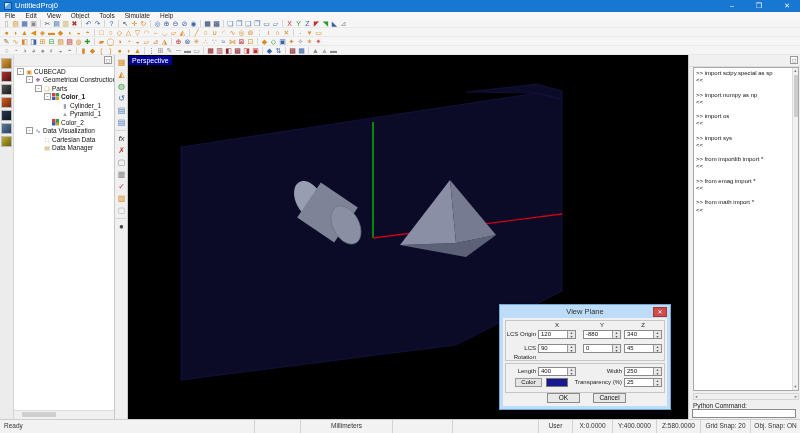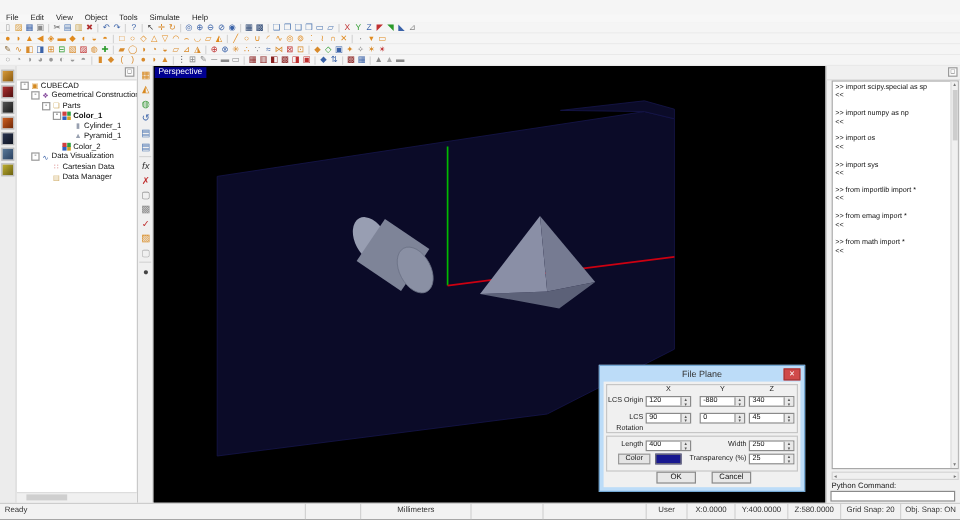--- a/index.html
+++ b/index.html
@@ -96,20 +96,29 @@
   .dbtn{position:absolute;height:9px;background:#e4e4e4;border:1px solid #999;box-sizing:border-box;
         font-size:6px;line-height:7px;text-align:center;color:#111;}
   .dbtn.big{height:10px;font-size:6.5px;line-height:8px;background:#e8e8e8;border:1px solid #8a8a8a;}
   .swatch{position:absolute;width:22px;height:9px;border:1px solid #777;box-sizing:border-box;}
 </style>
 </head>
 <body>
 
 <div id="app">
 
+  <div class="titlebar">
+    <div class="appicon"></div>
+    <span class="wtitle">UntitledProj0</span>
+    <div class="wincontrols">
+      <span class="winbtn">–</span>
+      <span class="winbtn">❐</span>
+      <span class="winbtn">✕</span>
+    </div>
+  </div>
 
   <div class="menubar" id="menubar">
       <span class="menuitem">File</span>
       <span class="menuitem">Edit</span>
       <span class="menuitem">View</span>
       <span class="menuitem">Object</span>
       <span class="menuitem">Tools</span>
       <span class="menuitem">Simulate</span>
       <span class="menuitem">Help</span>
     </div>
@@ -446,21 +455,21 @@
       <div class="sseg" style="width: 86px;"></div>
       <div class="sseg" style="width: 34px;">User</div>
       <div class="sseg" style="width: 40px;">X:0.0000</div>
       <div class="sseg" style="width: 44px;">Y:400.0000</div>
       <div class="sseg" style="width: 44px;">Z:580.0000</div>
       <div class="sseg" style="width: 50px;">Grid Snap: 20</div>
       <div class="sseg" style="width: 50px;">Obj. Snap: ON</div>
     </div>
 
   <div class="dialog">
-    <div class="dtitle">File Plane</div>
+    <div class="dtitle">View Plane</div>
     <div class="dclose">✕</div>
     <div class="dclient">
       <div class="gbox" style="left:2px;top:2px;width:160px;height:41px"></div>
       <div class="gbox" style="left:2px;top:45px;width:160px;height:30px"></div>
 
       <div class="dhead" style="left:35px;top:4px">X</div>
       <div class="dhead" style="left:80px;top:4px">Y</div>
       <div class="dhead" style="left:121px;top:4px">Z</div>
 
       <div class="dlabel" style="left:0;top:12px;width:33px">LCS Origin</div>

